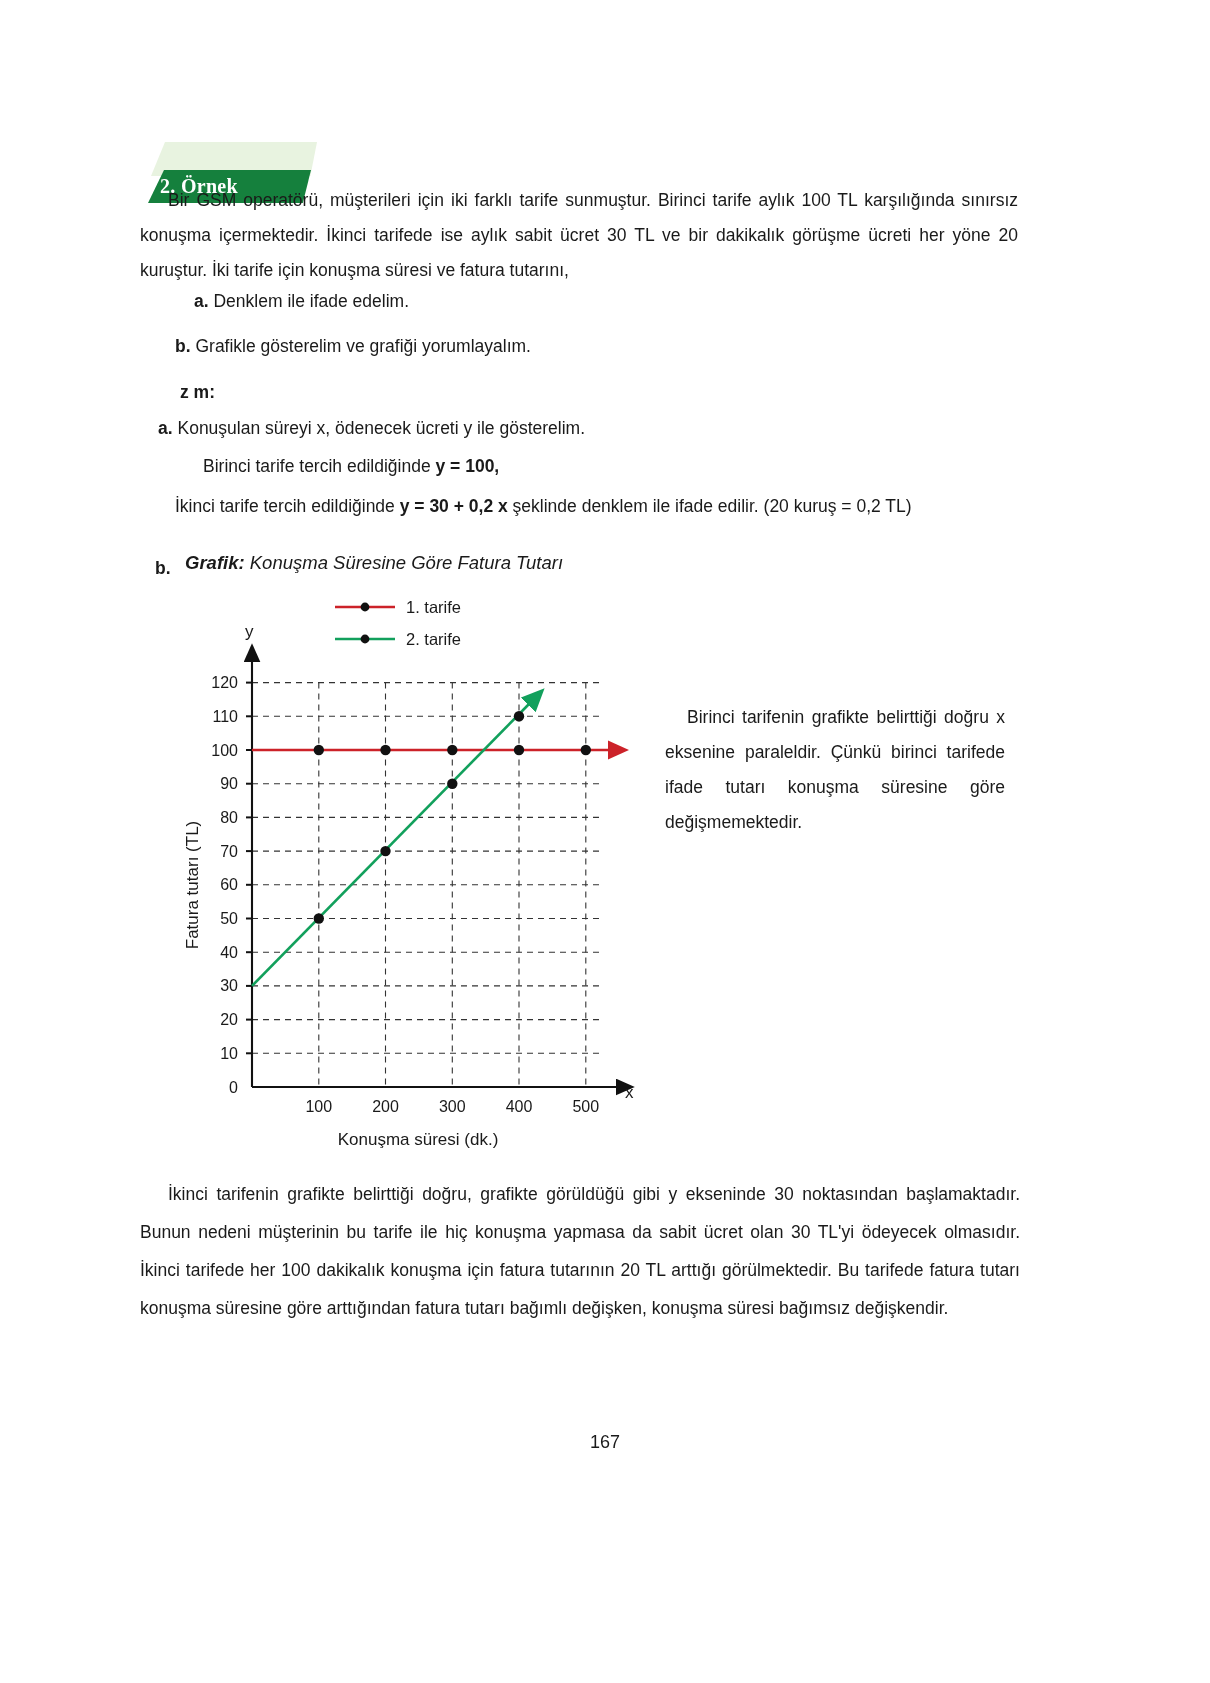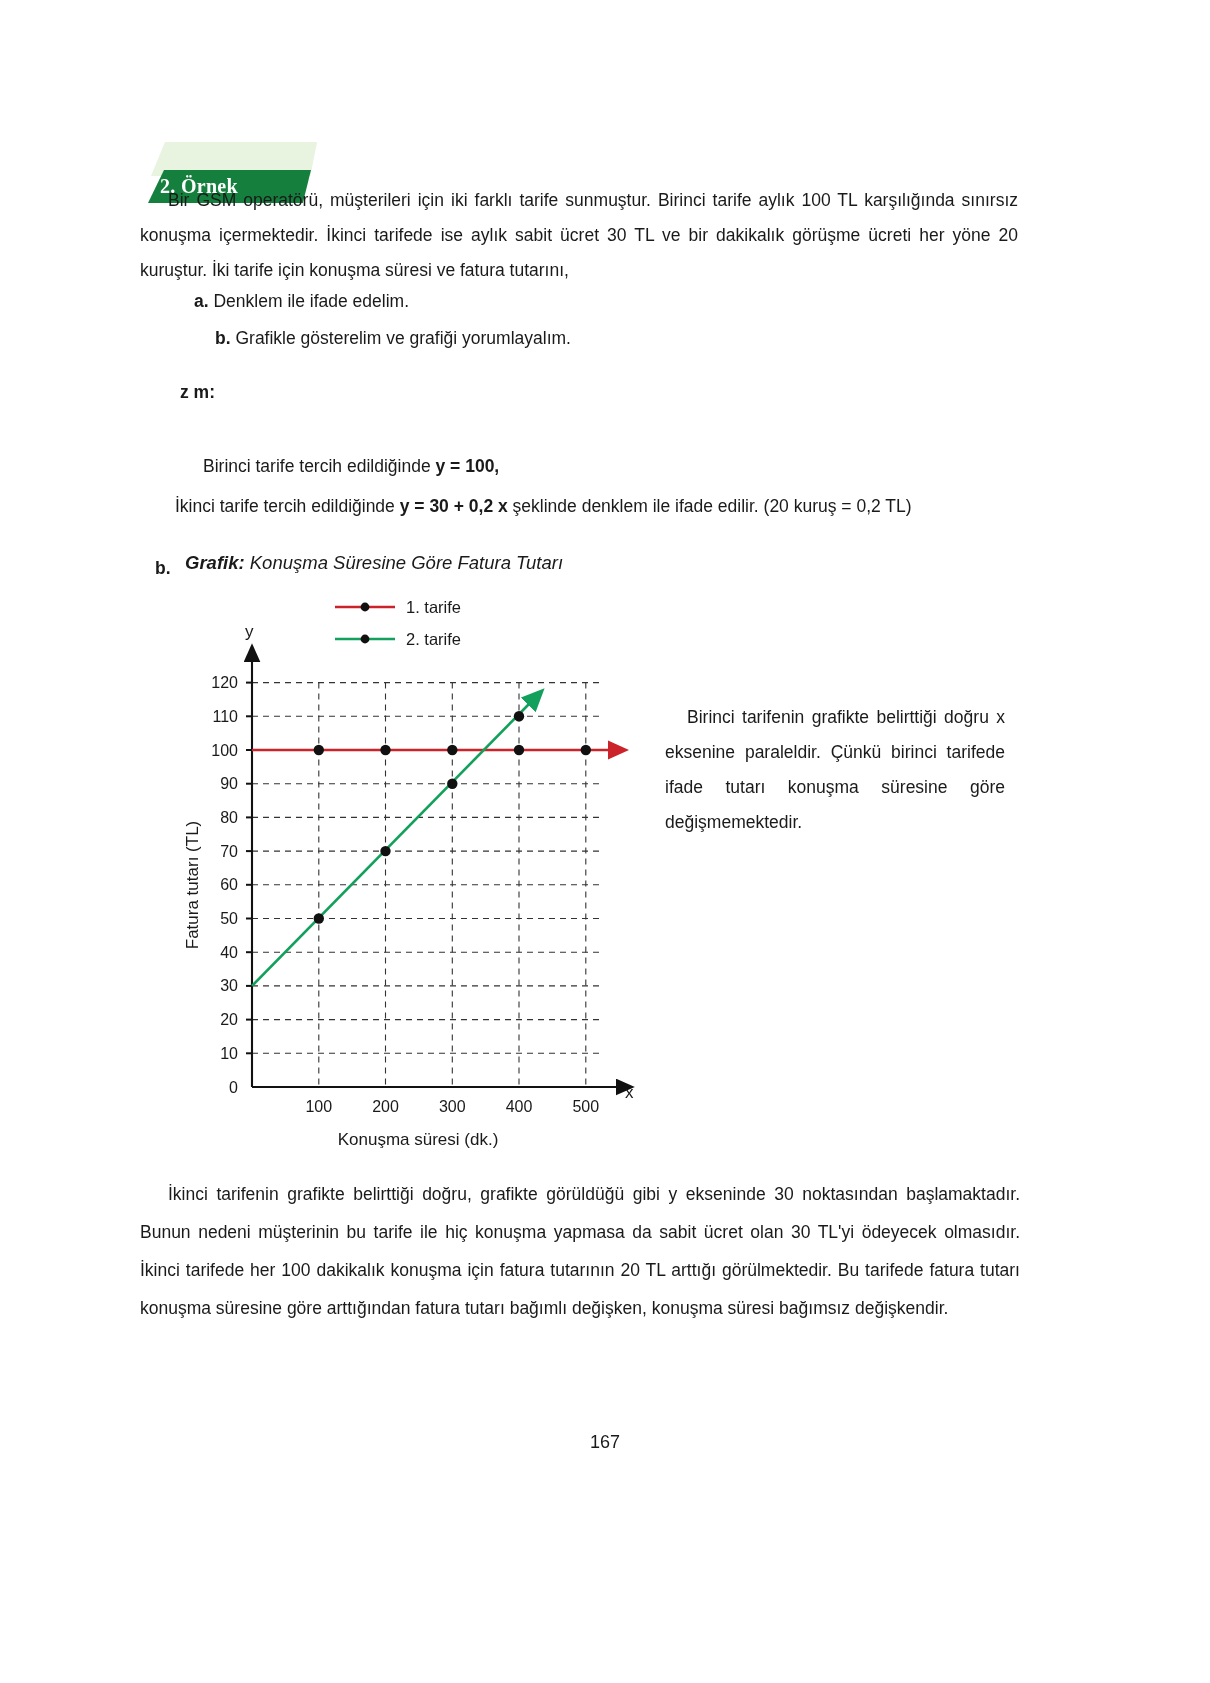--- a/index.html
+++ b/index.html
@@ -151,27 +151,31 @@
     </div>
   </div>
 
   <div class="para p-intro">Bir GSM operatörü, müşterileri için iki farklı tarife sunmuştur. Birinci tarife aylık 100 TL karşılığında sınırsız konuşma içermektedir. İkinci tarifede ise aylık sabit ücret 30 TL ve bir dakikalık görüşme ücreti her yöne 20 kuruştur. İki tarife için konuşma süresi ve fatura tutarını,</div>
 
   <div class="item" style="left:175px; top:285px;margin-left:19px;">
     <b>a.</b>
     <span>Denklem ile ifade edelim.</span>
   </div>
 
-  <div class="item" style="left:175px; top:322px;margin-left:40px;">
+  <div class="item" style="left:175px; top:330px;">
     <b>b.</b>
     <span>Grafikle gösterelim ve grafiği yorumlayalım.</span>
   </div>
 
   <div class="item" style="left:180px; top:376px; font-weight:bold;">z  m:</div>
 
+  <div class="item" style="left:158px; top:412px;">
+    <b>a.</b>
+    <span>Konuşulan süreyi x, ödenecek ücreti y ile gösterelim.</span>
+  </div>
 
   <div class="sub" style="left:175px; top:450px;margin-left:28px;">
     <span>Birinci tarife tercih edildiğinde </span><span class="bold-inline">y = 100,</span>
   </div>
 
   <div class="sub" style="left:175px; top:490px; white-space:nowrap;">
     <span>İkinci tarife tercih edildiğinde </span><span class="bold-inline">y = 30 + 0,2  x</span><span> şeklinde denklem ile ifade edilir. (20 kuruş = 0,2 TL)</span>
   </div>
 
   <div class="graph-head">

